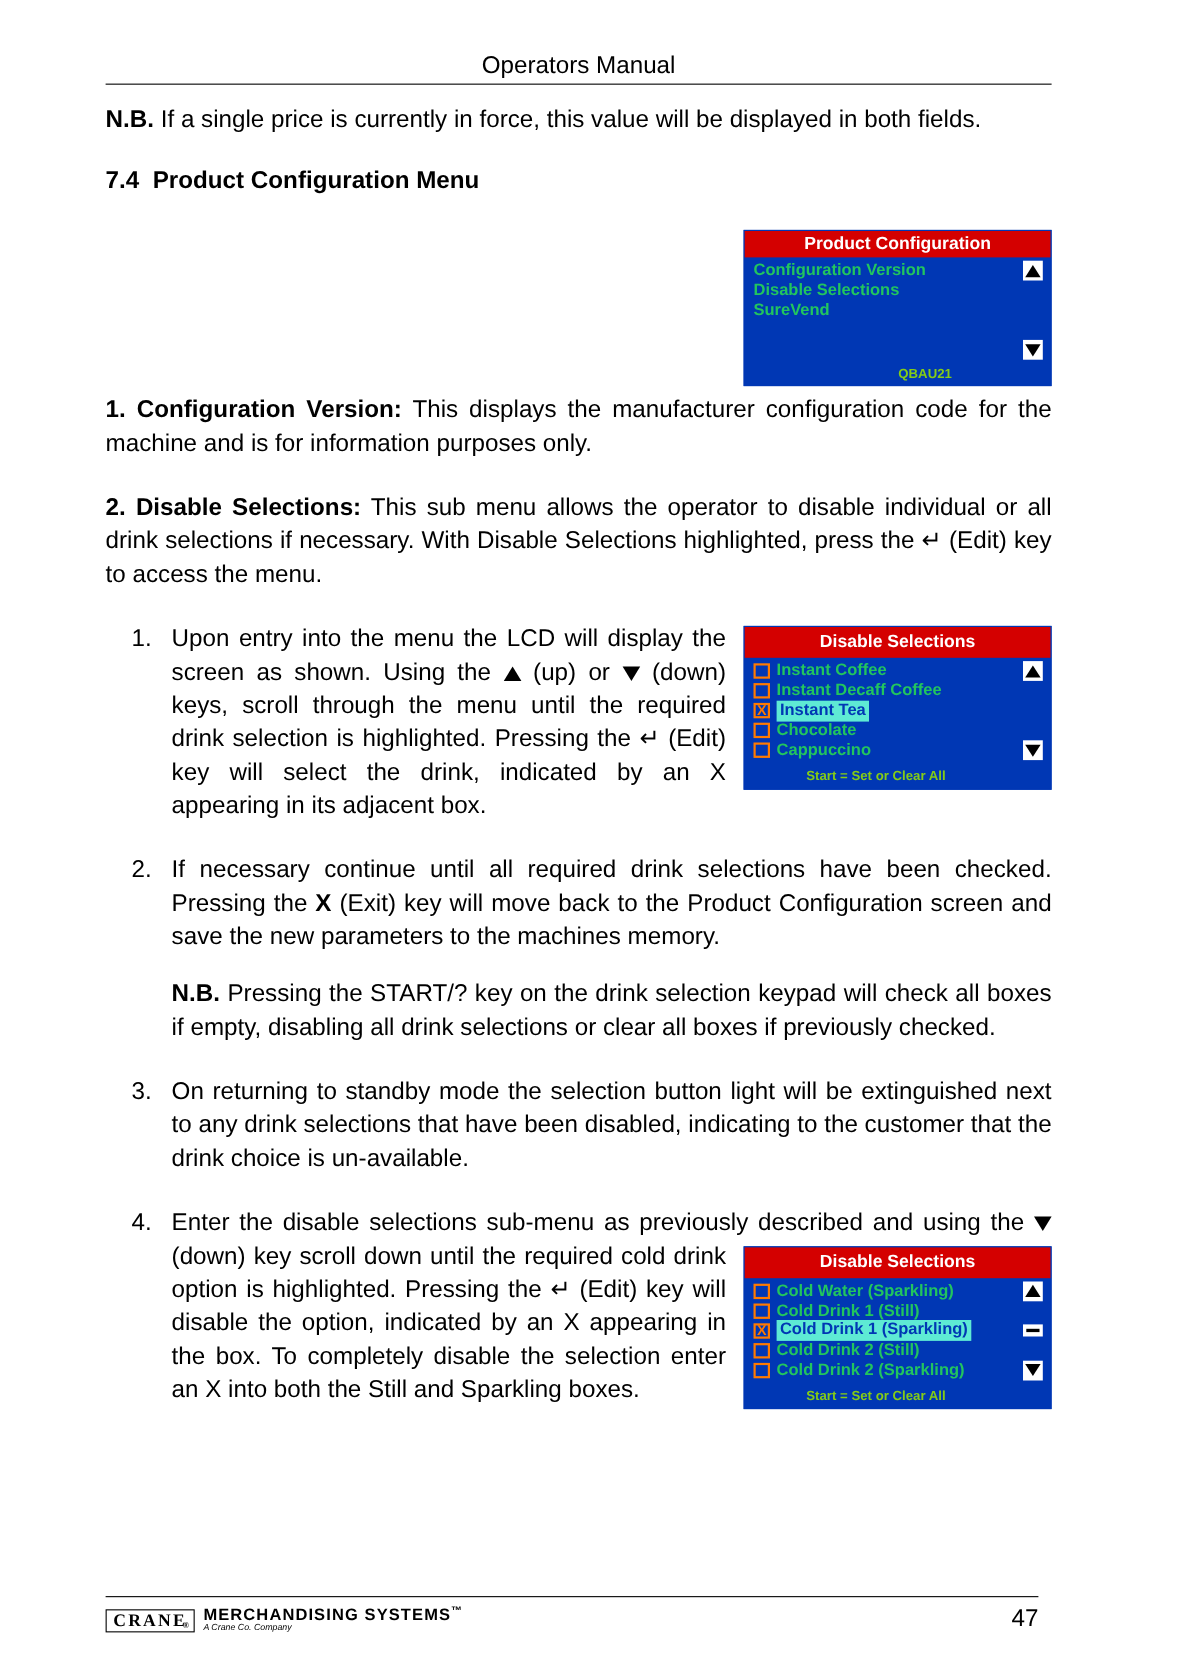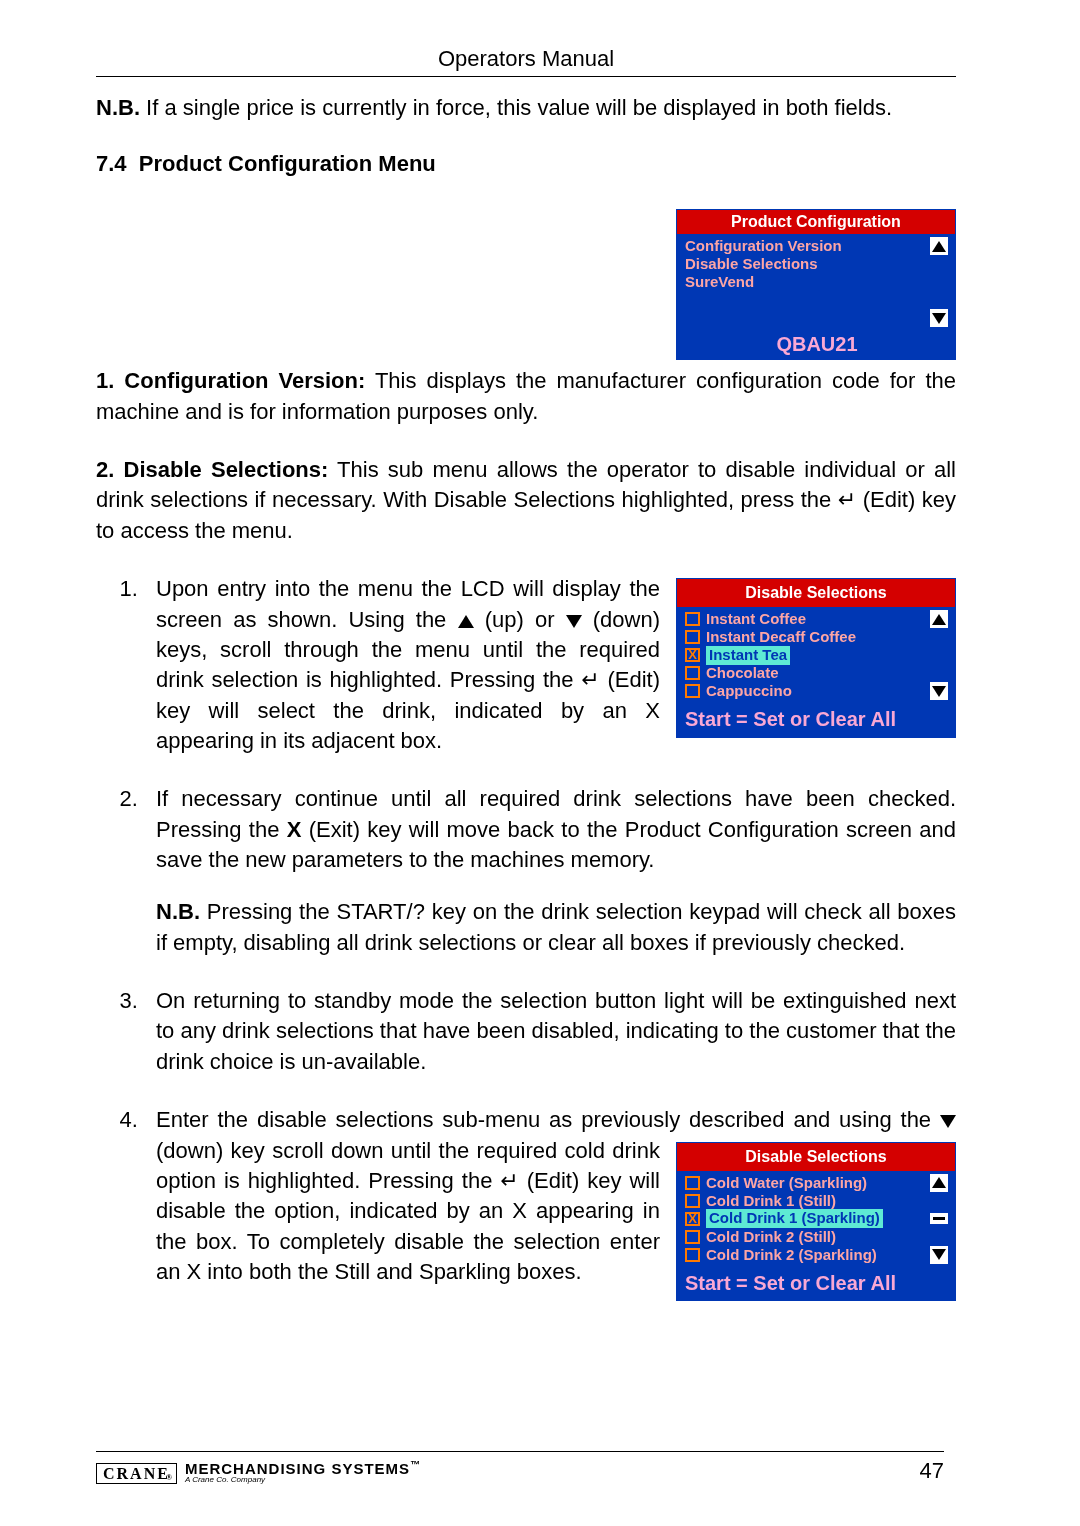--- a/index.html
+++ b/index.html
@@ -84,21 +84,21 @@
     width: 15px;
     height: 14px;
     border: 2px solid #ff7a00;
     margin-right: 6px;
     font-size: 13px;
     line-height: 12px;
     color: #ff7a00;
     box-sizing: border-box;
   }
   .lcd .body .row .label {
-    color: #fca5a5;
+    color: #22c55e;
   }
   .lcd .body .row.highlight .label {
     background: #5eead4;
     color: #0037b4;
     padding: 0 3px 1px 3px;
   }
   .lcd .arrows {
     position: absolute;
     right: 0;
     top: 0;
@@ -131,23 +131,24 @@
     border-left: 7px solid transparent;
     border-right: 7px solid transparent;
     border-top: 11px solid #000;
   }
   .bar-mid {
     width: 12px;
     height: 3px;
     background: #000;
   }
   .lcd .footer {
-    color: #f9a8d4;
-    font-size: 20px;
+    color: #84cc16;
+    font-size: 12px;
     padding: 3px 6px 3px 8px;
+    margin-left: 48px;
   }
   .lcd .footer.center { text-align: center; }
   ol.numlist {
     list-style: decimal;
     margin: 0;
     padding: 0 0 0 48px;
   }
   ol.numlist > li {
     font-size: 22px;
     line-height: 1.38;

